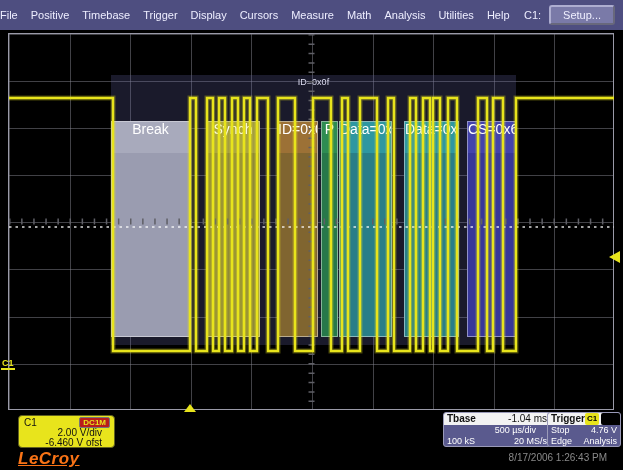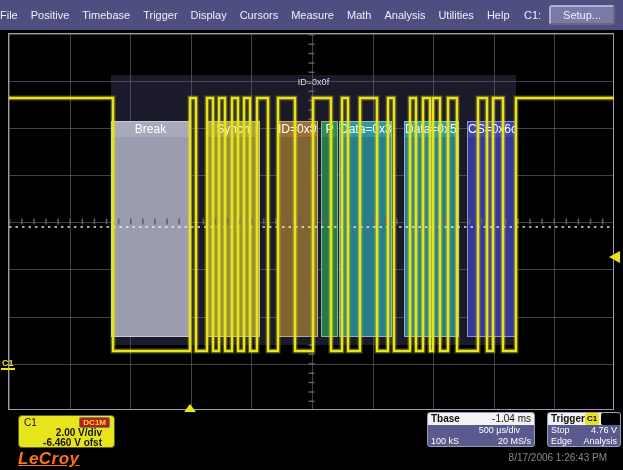--- a/index.html
+++ b/index.html
@@ -22,49 +22,49 @@
           repeating-linear-gradient(to right, rgba(130,130,140,.5) 0 1px, transparent 1px 60.6px),
           repeating-linear-gradient(to bottom, rgba(130,130,140,.5) 0 1px, transparent 1px 47.1px);}
 
   
   #decode-box{position:absolute;left:111px;top:75px;width:405px;height:270px;
               background:rgba(100,100,165,.26);z-index:2;}
   #frame-label{position:absolute;left:111px;top:77px;width:405px;text-align:center;
                color:#dcdcf0;font-size:9px;z-index:3;}
   .seg{position:absolute;top:121px;height:216px;box-sizing:border-box;z-index:3;
        border:1px solid rgba(255,255,255,.45);}
-  .seg-head{height:15px;line-height:15px;text-align:center;color:#fff;font-size:12px;
+  .seg-head{height:31px;line-height:15px;text-align:center;color:#fff;font-size:14px;
             white-space:nowrap;overflow:hidden;}
 
   
   #wave-svg{position:absolute;left:0;top:0;z-index:5;pointer-events:none;}
 
   
   #ch-offset{position:absolute;left:1px;top:358px;z-index:6;color:#e8e41c;font-size:9px;
              font-weight:bold;border-bottom:2px solid #e8e41c;padding:0 1px;}
 
   
   #ch-box{position:absolute;left:18px;top:415px;width:97px;height:33px;z-index:6;
           background:#e8e41c;border:1px solid #606020;border-radius:4px;color:#111;
           font-size:10px;box-sizing:border-box;padding:1px 4px 1px 5px;}
   #ch-box .r1{display:flex;justify-content:space-between;align-items:center;}
   #dc-badge{background:#b91c1c;color:#e8e41c;font-size:8px;font-weight:bold;border-radius:2px;
             padding:0 3px;border:1px solid #777;}
-  #ch-box .rv{text-align:right;padding-right:8px;line-height:10px;font-weight:bold;}
+  #ch-box .rv{text-align:right;padding-right:8px;line-height:10px;}
 
   #lecroy{position:absolute;left:18px;top:449px;z-index:6;color:#f97316;font-size:17px;
           font-style:italic;font-weight:bold;text-decoration:underline;letter-spacing:.5px;}
 
   .info-box{position:absolute;top:412px;height:35px;z-index:6;border-radius:3px;overflow:hidden;
             background:#5a5a8e;border:1px solid #9a9ab8;box-sizing:border-box;font-size:9px;}
   .info-head{background:#f2f2f2;color:#111;height:12px;display:flex;justify-content:space-between;
              align-items:center;padding:0 3px;font-size:10px;line-height:12px;}
   .info-head .t{font-weight:bold;}
   .info-row{color:#fff;display:flex;justify-content:space-between;padding:0 3px;line-height:11px;}
-  #tbase-box{left:427px;width:108px;}
+  #tbase-box{left:443px;width:108px;}
   #trig-box{left:547px;width:74px;}
   .badges{display:flex;gap:2px;}
   .badge-c1{background:#e8e41c;color:#000;font-size:8px;font-weight:bold;border-radius:2px;padding:0 2px;}
   .badge-dc{background:#000;color:#fff;font-size:8px;font-weight:bold;border-radius:2px;padding:0 20px;}
 
   #timestamp{position:absolute;right:16px;top:452px;z-index:6;color:#8a8a8a;font-size:10px;}
 
   
   #watermark{position:absolute;right:2px;top:418px;z-index:10;opacity:.92;width:132px;
              display:flex;align-items:center;gap:3px;}

